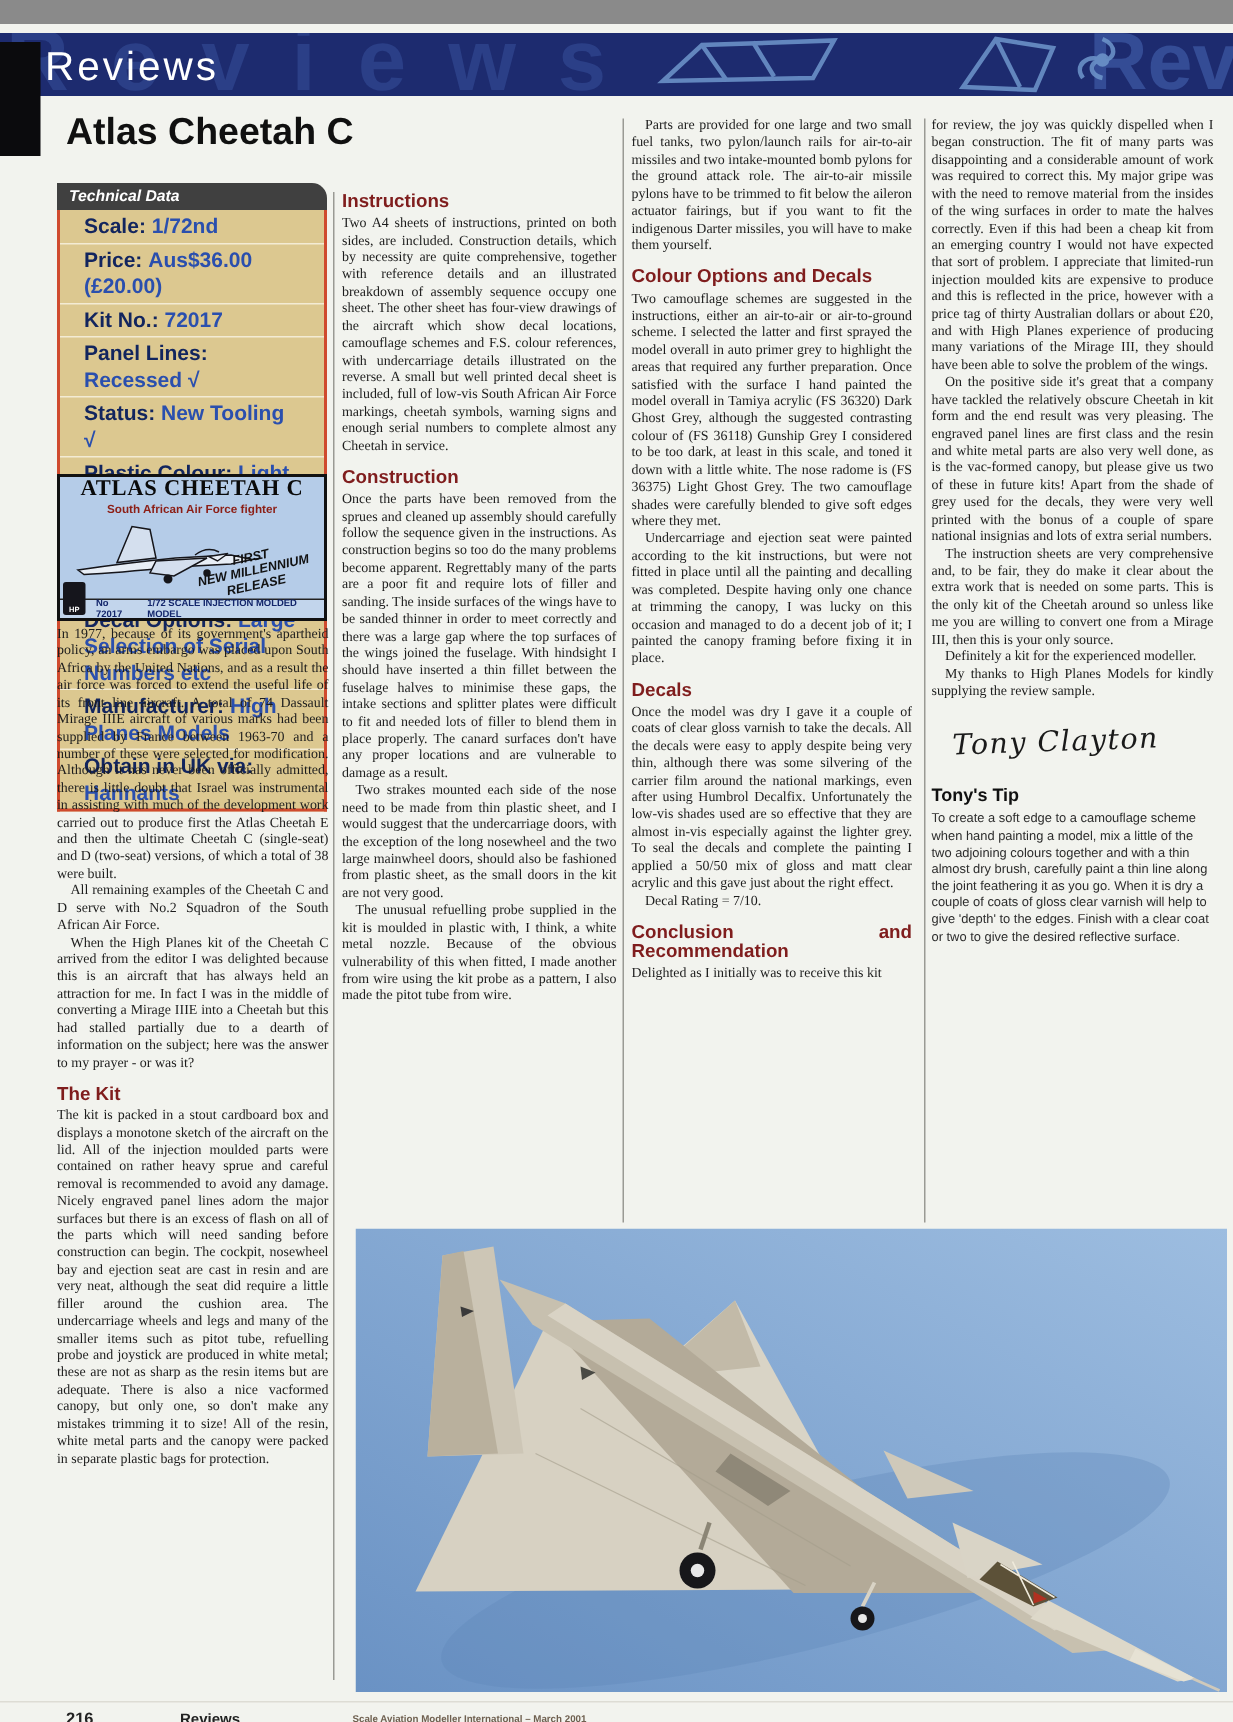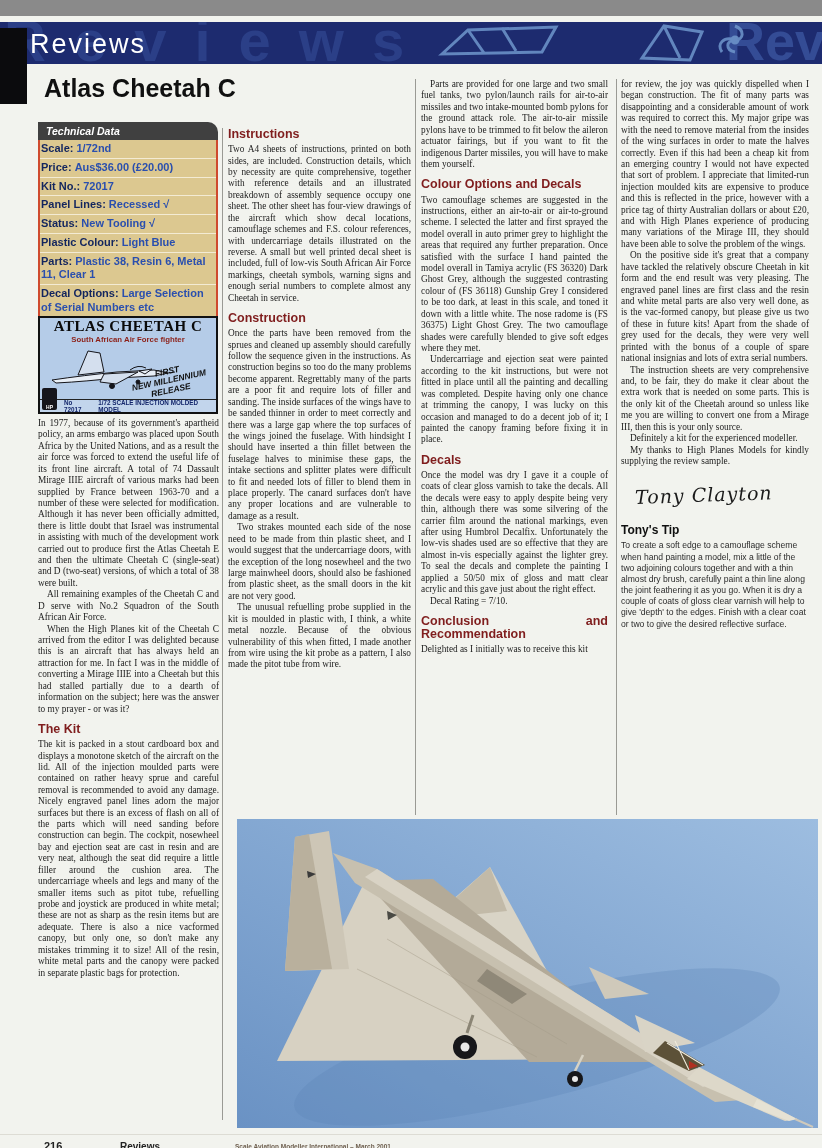--- a/index.html
+++ b/index.html
@@ -19,21 +19,21 @@
 
   
   .article-title { position:absolute; left:44px; top:58px; font-family:"Liberation Sans",sans-serif;
             font-size:25px; font-weight:bold; color:#101010; }
 
   
   .tech { position:absolute; left:38px; top:106px; width:180px; font-family:"Liberation Sans",sans-serif; }
   .tech-header { background:#404040; color:#fff; font-weight:bold; font-style:italic; font-size:10.5px;
             padding:3px 8px; border-radius:0 10px 0 0; }
   .tech-body { border:2px solid #cf4a2e; border-top:none; background:#dcc890; }
-  .trow { border-bottom:1px solid #f3ebd4; padding:2px 1px; font-size:11px; line-height:1.25; }
+  .trow { border-bottom:1px solid #f3ebd4; padding:2px 16px; font-size:14px; line-height:1.25; }
   .trow:last-child { border-bottom:none; }
   .lbl { font-weight:bold; color:#12255e; }
   .val { font-weight:bold; color:#2a4fae; }
 
   
   .boxart { position:absolute; left:38px; top:300px; width:180px; height:98px; background:#b5cce8;
             border:2px solid #111; box-sizing:border-box; overflow:hidden; }
   .boxart-title { text-align:center; font-family:"Liberation Serif",serif; font-weight:bold;
             font-size:15px; letter-spacing:0.5px; color:#0a0a0a; margin-top:1px; line-height:1.05; }
   .boxart-sub { text-align:center; font-family:"Liberation Sans",sans-serif; font-weight:bold;

